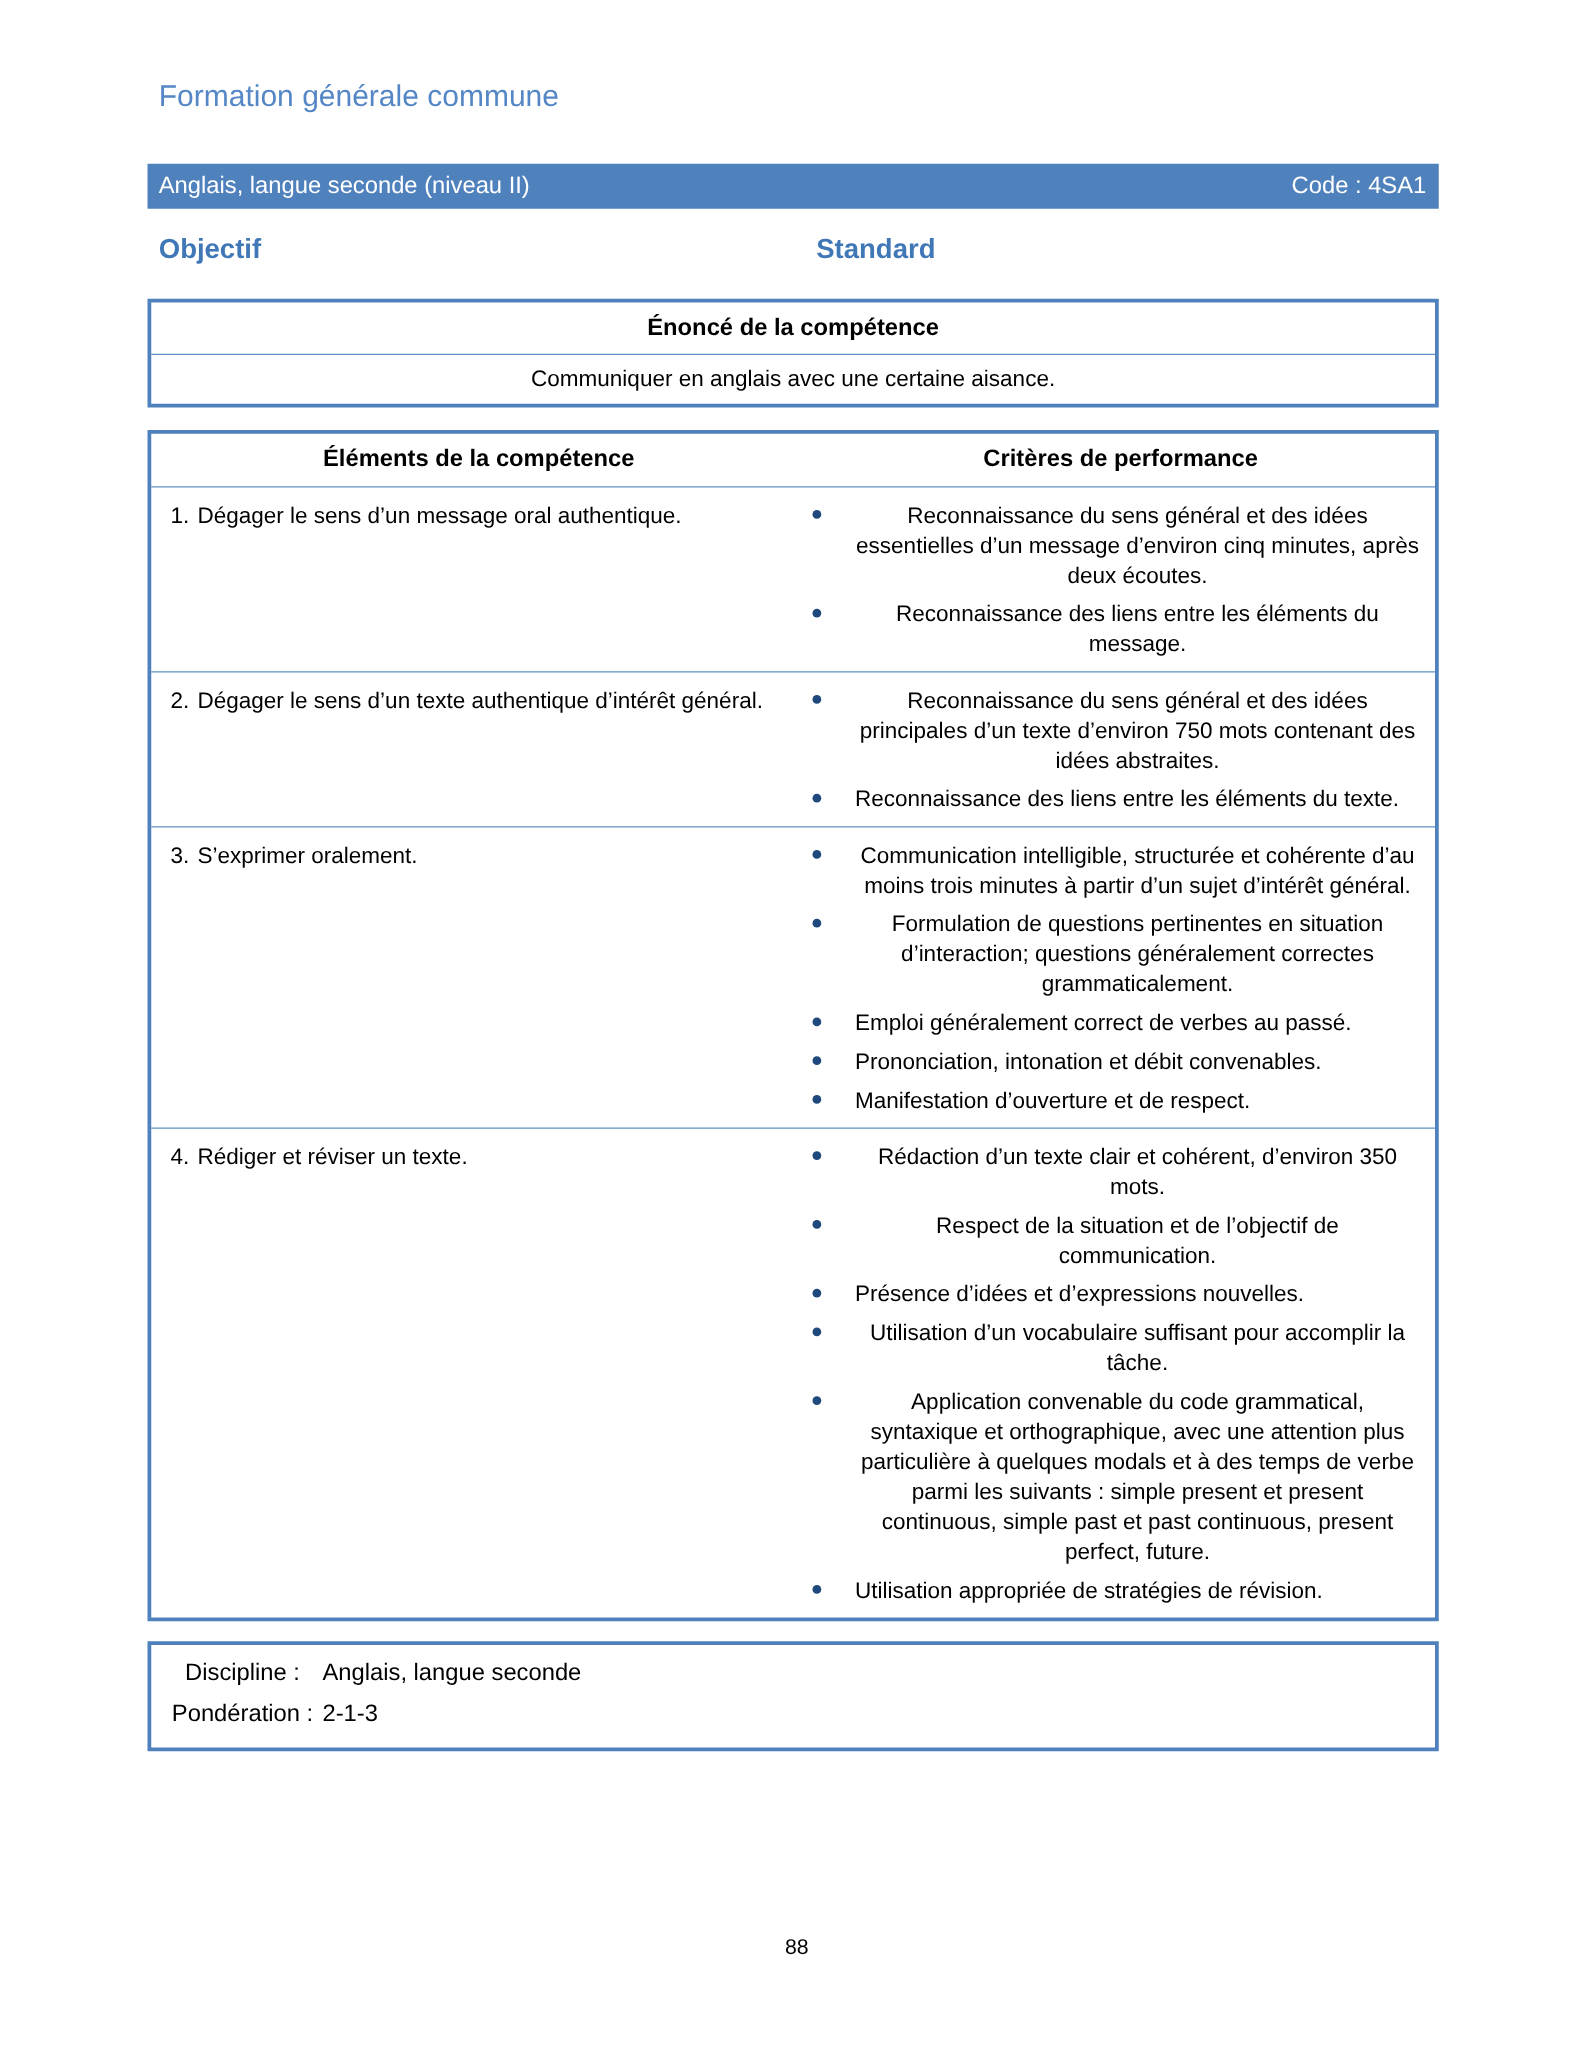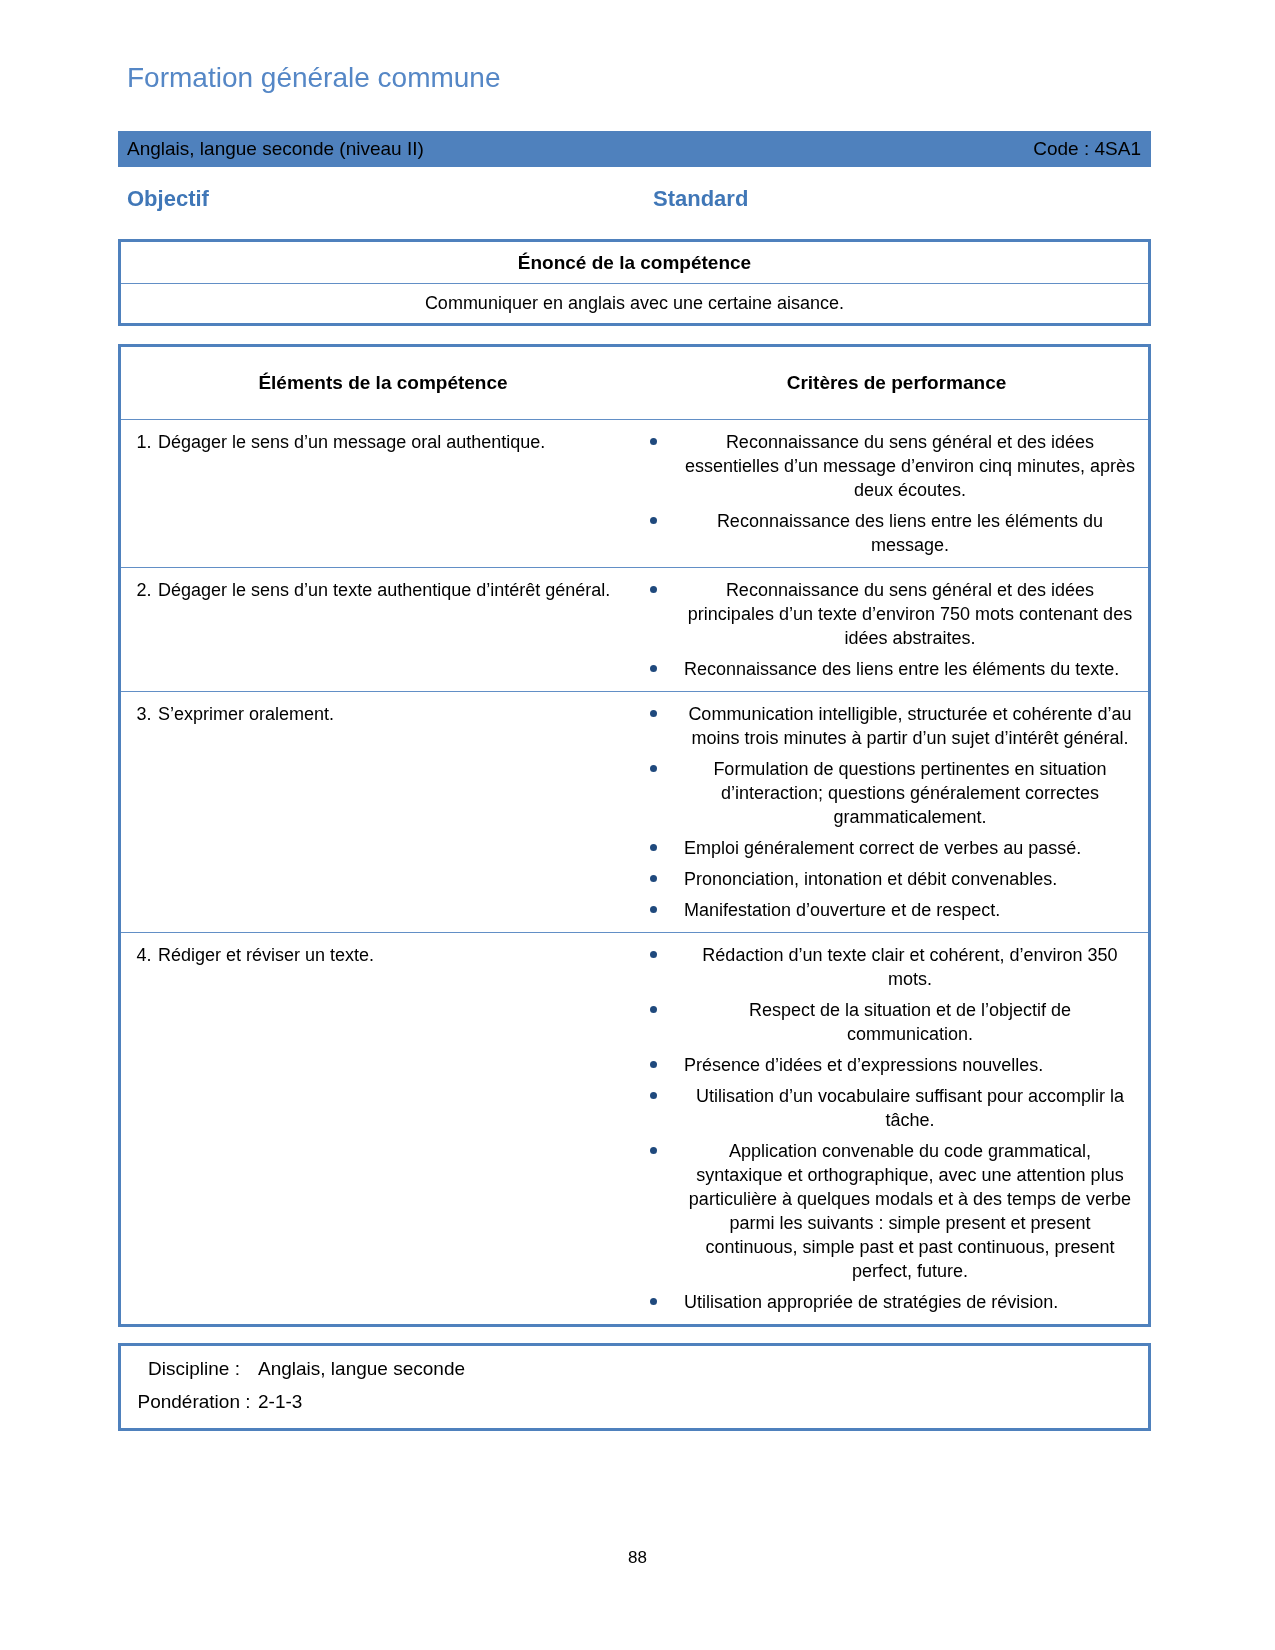--- a/index.html
+++ b/index.html
@@ -4,45 +4,45 @@
 <style>
   * { margin:0; padding:0; box-sizing:border-box; }
   html,body { background:#ffffff; }
   body {
     width:1275px; height:1650px; position:relative;
     font-family:"Liberation Sans","DejaVu Sans",sans-serif;
     color:#000;
   }
   .content { position:absolute; left:118px; top:0; width:1033px; }
 
-  .doc-header { margin:66px 0 0 9px; font-size:28px; line-height:24px; color:#5587c6; }
+  .doc-header { margin:66px 0 0 9px; font-size:24px; line-height:24px; color:#5587c6; }
 
   .title-bar {
-    margin-top:41px; height:36px; background:#4f81bd; color:#000000;
+    margin-top:41px; height:36px; background:#4f81bd; color:#ffffff;
     font-size:19px; display:flex; align-items:center; justify-content:space-between;
     padding:0 10px 0 9px;
   }
 
   .headings-row { display:flex; margin-top:19px; }
   .heading { font-size:22px; font-weight:bold; color:#4077b7; line-height:26px; }
   .h-left { width:527px; padding-left:9px; }
   .h-right { padding-left:8px; }
 
   .box { border:3px solid #4f81bd; background:#fff;text-align:center; }
 
   .enonce-box { margin-top:27px; }
   .box-header {
     font-size:19px; font-weight:bold; padding:9px 9px 8px 9px;
     border-bottom:1px solid #628fc6; line-height:24px;
   }
   .enonce-body { font-size:18px; padding:7px 9px 8px 9px; line-height:24px; }
 
   .comp-table { margin-top:18px; }
   .comp-hrow { display:flex; border-bottom:1px solid #628fc6; }
-  .comp-hrow .hcell { font-size:19px; font-weight:bold; padding:24px 0; line-height:24px; }
+  .comp-hrow .hcell { font-size:19px; font-weight:bold; padding:9px 0; line-height:24px; }
   .hcell-1 { width:524px; padding-left:9px; }
   .hcell-2 { flex:1; padding-left:5px; }
 
   .comp-row { display:flex; border-bottom:1px solid #628fc6; }
   .comp-row:last-child { border-bottom:none; }
   .cell-el {
     width:524px; flex:0 0 auto; padding:10px 16px 10px 9px;
     display:flex; align-items:flex-start; font-size:18px; line-height:24px;
   }
   .cell-el .num { width:28px; flex:0 0 auto; }

